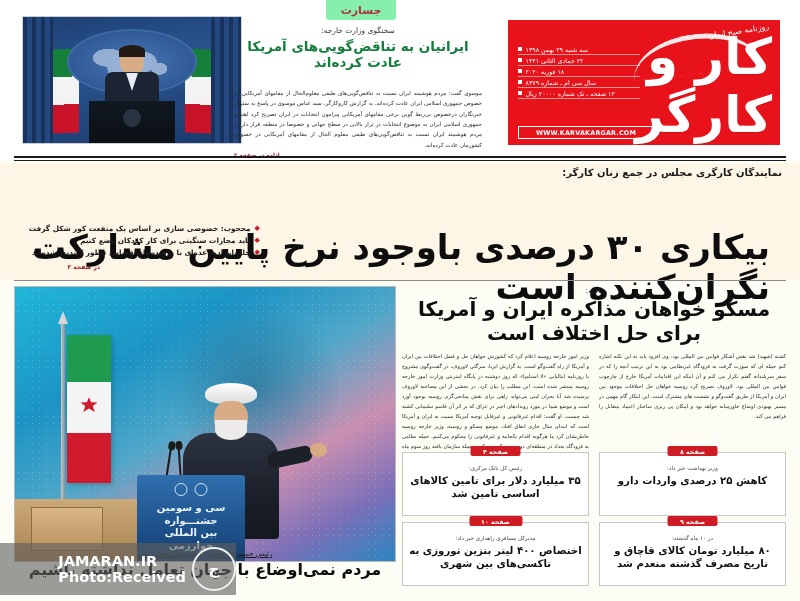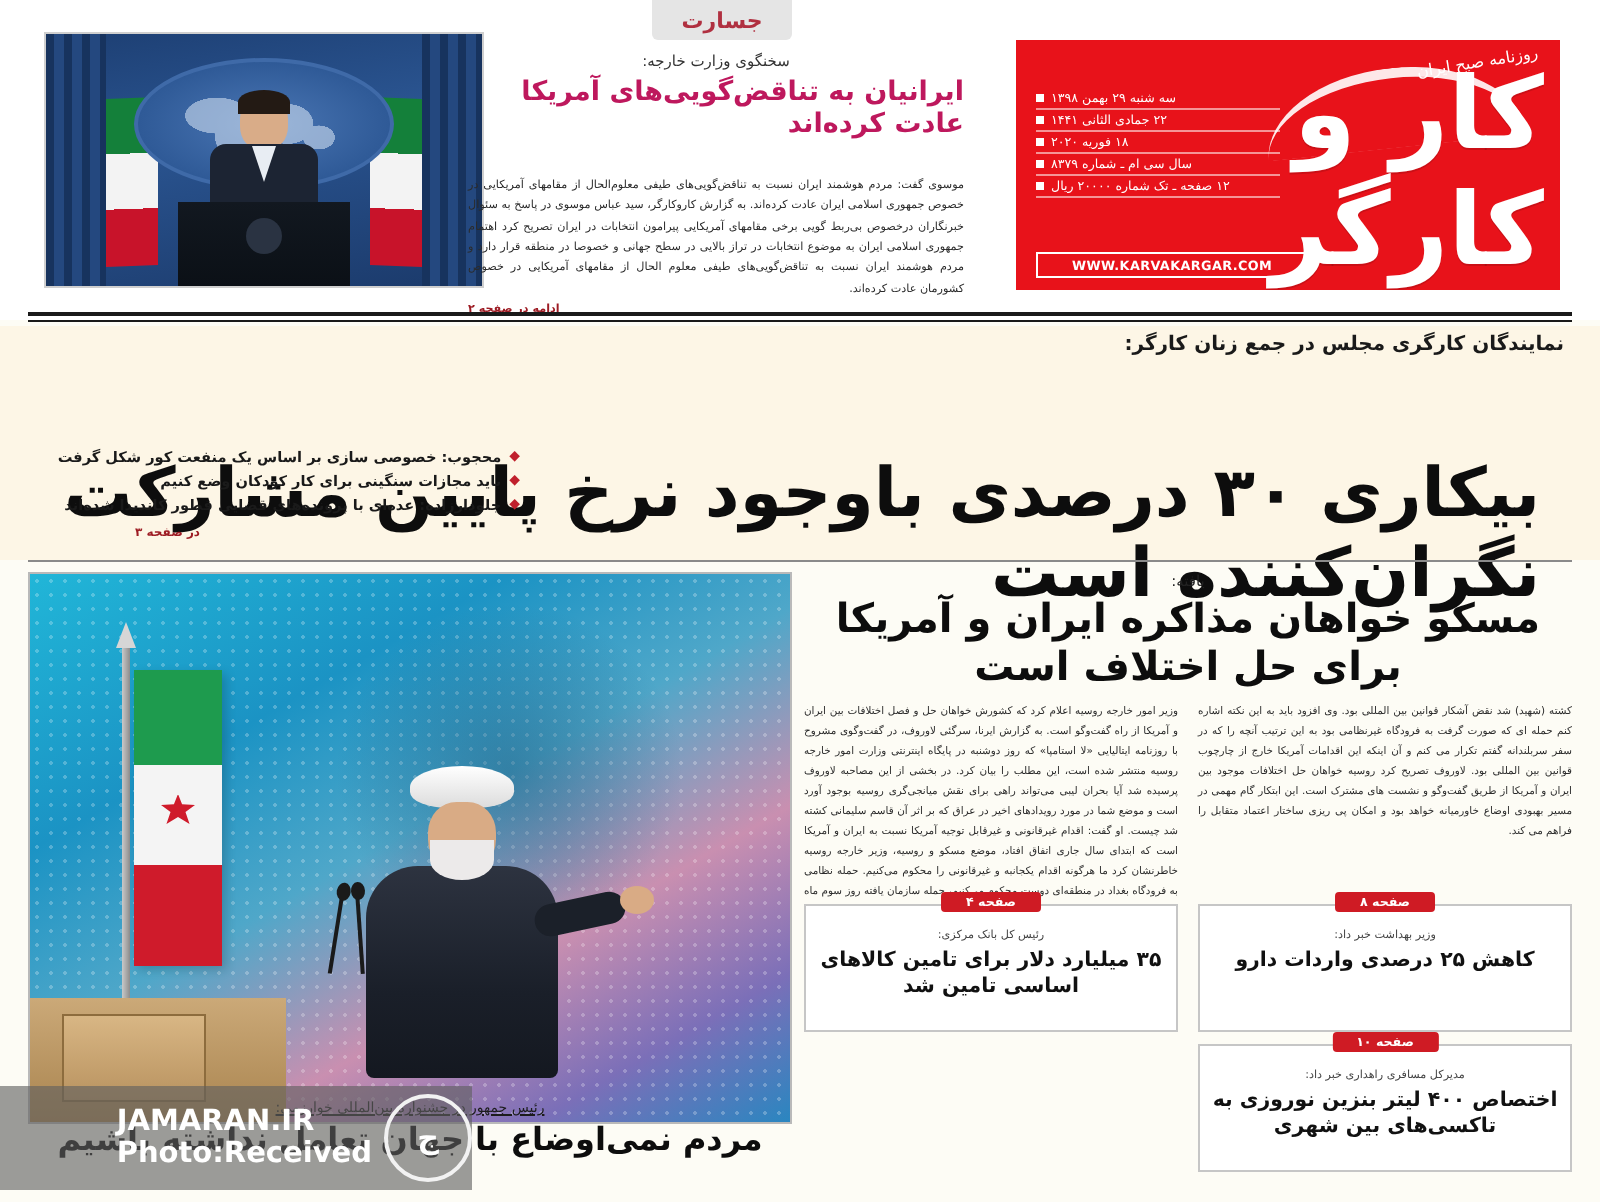--- a/index.html
+++ b/index.html
@@ -10,21 +10,21 @@
     overflow: hidden;
   }
   .page { position: relative; width: 800px; height: 601px; background: #fdfcf5; }
 
   
   .top-section { position: relative; width: 800px; height: 160px; background: #ffffff; }
 
   
   .jesarat-tab {
     position: absolute; top: 0; left: 326px; width: 70px; height: 20px;
-    background: #e5e5e5; border-radius: 0 0 3px 3px;
+    background: #86efac; border-radius: 0 0 3px 3px;
     display: flex; align-items: center; justify-content: center;
     color: #b03040; font-size: 11px; font-weight: bold; letter-spacing: -1px;
     overflow: hidden;
   }
 
   
   .photo-spokesman {
     position: absolute; left: 22px; top: 16px; width: 220px; height: 128px;
     background: linear-gradient(170deg,#1d3f73 0%, #2a5490 40%, #1b3a6b 100%);
     border: 1px solid #cfcfcf; overflow: hidden;
@@ -61,21 +61,21 @@
   .ps-shirt { position: absolute; left: 50%; top: 26px; transform: translateX(-50%);
     width: 12px; height: 18px; background: #e8edf3; clip-path: polygon(50% 100%,0 0,100% 0); }
   .ps-podium { position: absolute; left: 50%; bottom: 0; transform: translateX(-50%);
     width: 86px; height: 42px; background: linear-gradient(180deg,#121820,#0b1016); }
   .ps-podium-seal { position: absolute; left: 50%; top: 8px; transform: translateX(-50%);
     width: 18px; height: 18px; border-radius: 50%; background: #2a3342; }
 
   
   .top-article { position: absolute; left: 234px; top: 26px; width: 248px; direction: rtl; }
   .ta-kicker { font-size: 7.5px; color: #333; text-align: center; margin-bottom: 3px; }
-  .ta-title { font-size: 13.5px; font-weight: bold; color: #be185d; 
+  .ta-title { font-size: 13.5px; font-weight: bold; color: #15803d; text-align: center;
     letter-spacing: -.3px; margin-bottom: 18px; }
   .ta-body { font-size: 5.6px; line-height: 1.85; color: #2b2b2b; text-align: justify; }
   .ta-more { font-size: 5.6px; color: #9d1c24; text-align: left; margin-top: 2px; font-weight: bold; }
 
   
   .masthead { position: absolute; left: 508px; top: 20px; width: 272px; height: 125px;
     background: #e8121a; overflow: hidden; }
   .mh-logo { position: absolute; right: 8px; top: 8px; color: #fff;
     font-size: 50px; font-weight: bold; letter-spacing: -3px;
     font-family: "DejaVu Sans", sans-serif; text-shadow: 0 1px 0 rgba(0,0,0,.12); }
@@ -308,20 +308,32 @@
       </div>
       <div class="pr-robe"></div>
       <div class="pr-arm"></div>
       <div class="pr-hand"></div>
     </div>
     <div class="pr-mic1"></div>
     <div class="pr-mic2"></div>
     <div class="pr-desk">
       <div class="pr-desk-panel"></div>
     </div>
+    <div class="pr-podium">
+      <div class="pr-podium-logo">
+        <i></i>
+        <i></i>
+      </div>
+      <div class="pr-podium-txt">
+        <div>سی و سومین</div>
+        <div>جشنـــواره</div>
+        <div>بین المللی</div>
+        <div>خوارزمی</div>
+      </div>
+    </div>
   </div>
 
   <div class="bl-caption">
     <div class="bl-kicker">رئیس جمهور در جشنواره بین‌المللی خوارزمی:</div>
     <div class="bl-title">مردم نمی‌اوضاع با جهان تعامل نداشته باشیم</div>
   </div>
 
   <div class="watermark">
     <div class="wm-badge">ج</div>
     <div class="wm-text">
@@ -344,19 +356,24 @@
       <div class="box-badge">صفحه ۸</div>
       <div class="box-kicker">وزیر بهداشت خبر داد:</div>
       <div class="box-title">کاهش ۲۵ درصدی واردات دارو</div>
     </div>
     <div class="news-box">
       <div class="box-badge">صفحه ۴</div>
       <div class="box-kicker">رئیس کل بانک مرکزی:</div>
       <div class="box-title">۳۵ میلیارد دلار برای تامین کالاهای اساسی تامین شد</div>
     </div>
     <div class="news-box">
+      <div class="box-badge">صفحه ۹</div>
+      <div class="box-kicker">در ۱۰ ماه گذشته:</div>
+      <div class="box-title">۸۰ میلیارد تومان کالای قاچاق و تاریخ مصرف گذشته منعدم شد</div>
+    </div>
+    <div class="news-box">
       <div class="box-badge">صفحه ۱۰</div>
       <div class="box-kicker">مدیرکل مسافری راهداری خبر داد:</div>
       <div class="box-title">اختصاص ۴۰۰ لیتر بنزین نوروزی به تاکسی‌های بین شهری</div>
     </div>
   </div>
 
 </div>
 
 </body></html>

